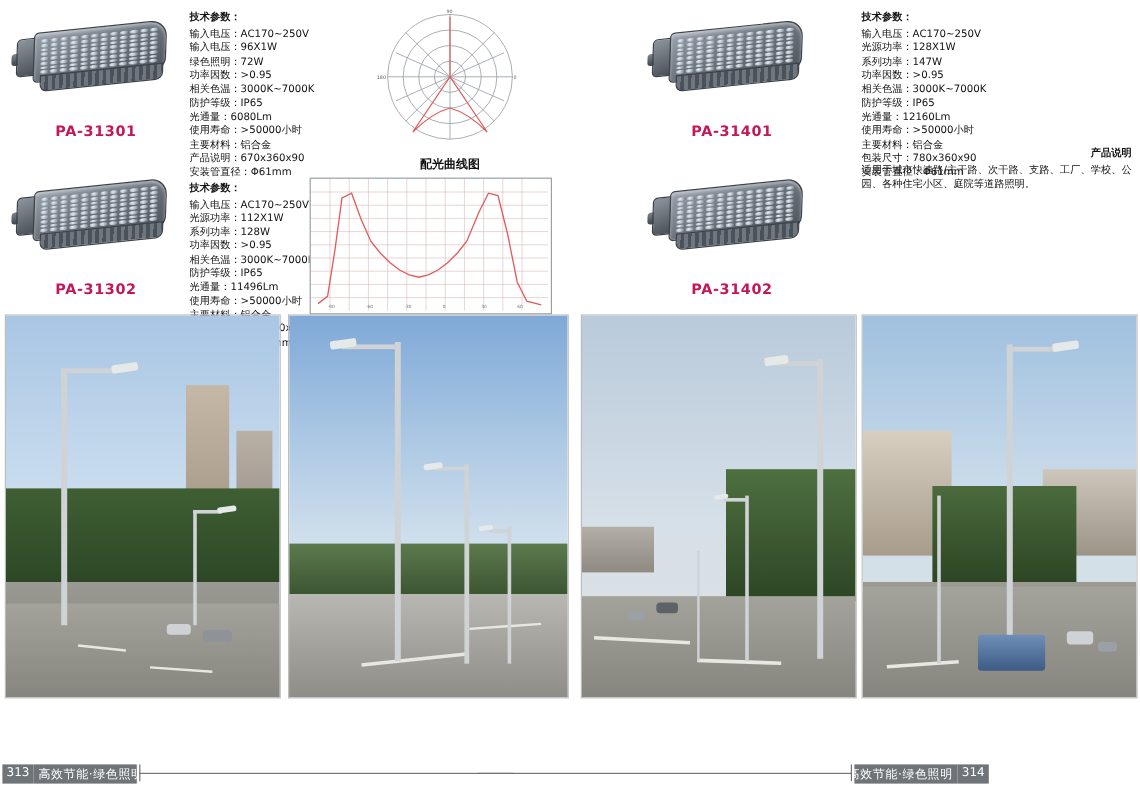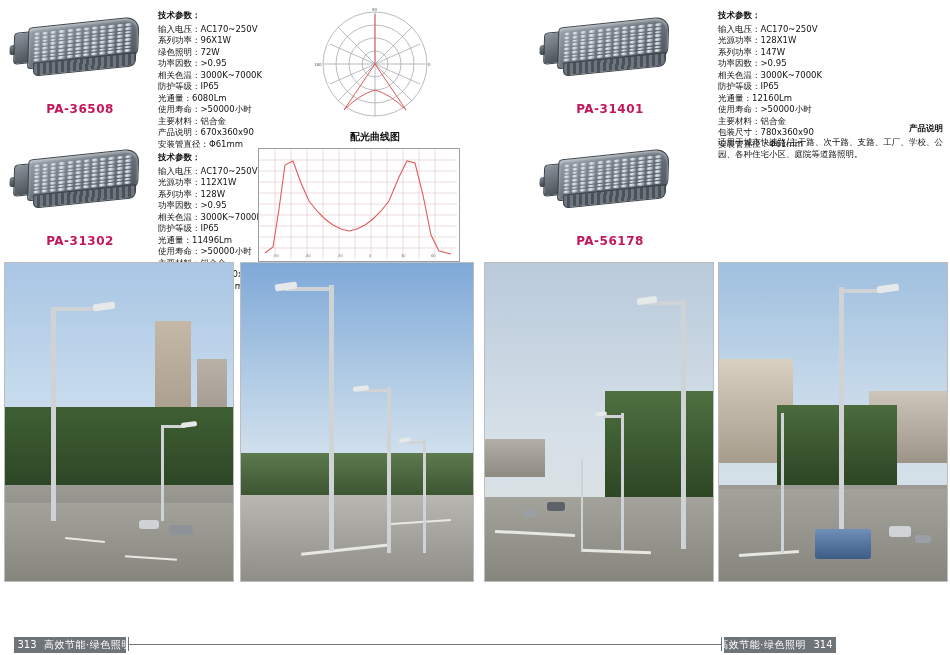--- a/index.html
+++ b/index.html
@@ -87,21 +87,21 @@
   .photo .trees{position:absolute;left:0;right:0;bottom:78px;height:92px;background:linear-gradient(180deg,#3f5f33,#2d4726);}
   .photo .trees2{position:absolute;left:0;right:0;bottom:60px;height:120px;background:linear-gradient(180deg,#44663a,#27401f);}
   .photo .bldg{position:absolute;background:linear-gradient(180deg,#b9b0a6,#8d867d);}
   .photo .pole{position:absolute;background:#cfd3d6;width:3px;}
   .photo .arm{position:absolute;background:#cfd3d6;height:3px;}
   .photo .head{position:absolute;background:#e6e9ea;width:16px;height:5px;border-radius:2px;transform:rotate(-8deg);}
   .photo .line{position:absolute;background:#e8e8e2;}
   .photo .car{position:absolute;border-radius:3px;}
 
   
-  .footer{position:absolute;left:12px;bottom:0;width:826px;height:22px;}
+  .footer{position:absolute;left:0;bottom:0;width:826px;height:22px;}
   .fnum{
     position:absolute;bottom:2px;width:26px;height:16px;background:#6f7479;color:#fff;
     font-size:10px;text-align:center;line-height:16px;
   }
   .fnum.l{left:2px;}
   .fnum.r{right:2px;}
   .fbar{position:absolute;bottom:2px;height:16px;background:#6f7479;}
   .fbar.l{left:28px;width:86px;}
   .fbar.r{right:28px;width:86px;}
   .ftxt{position:absolute;bottom:3px;font-size:10px;color:#fff;letter-spacing:.5px;}
@@ -220,26 +220,26 @@
                 <i></i>
                 <i></i>
                 <i></i>
                 <i></i>
                 <i></i>
               </div>
             </div>
           <div class="fins"></div>
         </div>
       </div>
-      <div class="lamp-caption">PA-36508</div>
+      <div class="lamp-caption">PA-31301</div>
     </div>
     <div class="spec" style="left:158px;top:10px;">
       <div class="t">技术参数：</div>
       <div>输入电压：AC170~250V</div>
-      <div>系列功率：96X1W</div>
+      <div>输入电压：96X1W</div>
       <div>绿色照明：72W</div>
       <div>功率因数：&gt;0.95</div>
       <div>相关色温：3000K~7000K</div>
       <div>防护等级：IP65</div>
       <div>光通量：6080Lm</div>
       <div>使用寿命：&gt;50000小时</div>
       <div>主要材料：铝合金</div>
       <div>产品说明：670x360x90</div>
       <div>安装管直径：Φ61mm</div>
     </div>
@@ -595,21 +595,21 @@
                 <i></i>
                 <i></i>
                 <i></i>
                 <i></i>
                 <i></i>
               </div>
             </div>
           <div class="fins"></div>
         </div>
       </div>
-      <div class="lamp-caption">PA-56178</div>
+      <div class="lamp-caption">PA-31402</div>
     </div>
 
     <div class="polar">
       <svg width="150" height="120" viewBox="0 0 150 120">
         <g stroke="#9aa0a6" fill="none" stroke-width="0.7">
           <circle cx="75" cy="58" r="52"></circle>
           <circle cx="75" cy="58" r="39"></circle>
           <circle cx="75" cy="58" r="26"></circle>
           <circle cx="75" cy="58" r="13"></circle>
           <line x1="23" y1="58" x2="127" y2="58"></line>

